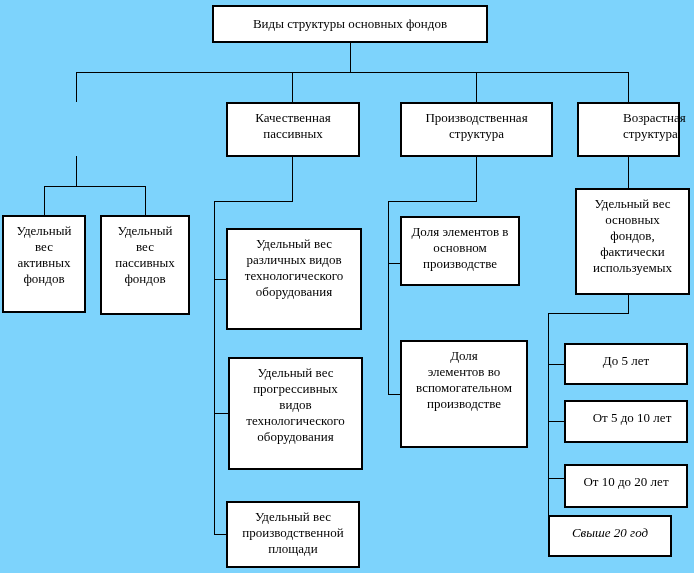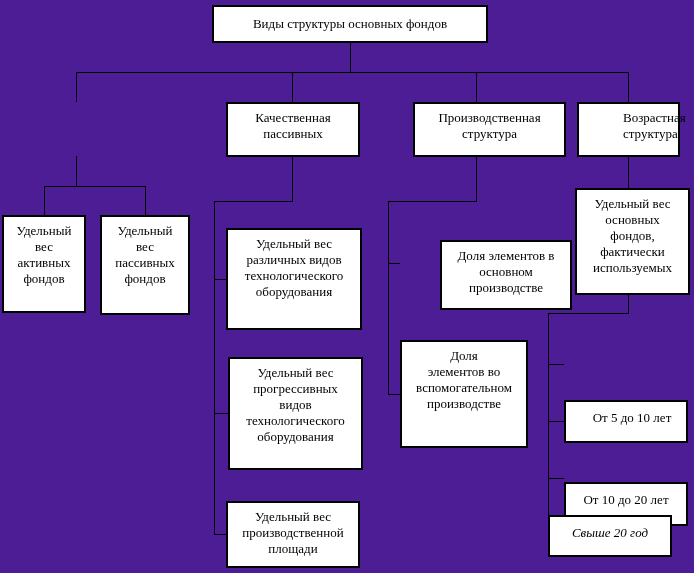--- a/index.html
+++ b/index.html
@@ -1,20 +1,20 @@
 <!DOCTYPE html>
 <html><head>
 <meta charset="utf-8">
 <style>
   html, body { margin: 0; padding: 0; background: #ffffff; }
   .stage {
     position: relative;
     width: 694px;
     height: 573px;
-    background: #4c1d95;
+    background: #7dd3fc;
     color: #000000;
     font-family: "Liberation Serif", "DejaVu Serif", serif;
     overflow: hidden;
   }
   .node {
     position: absolute;
     box-sizing: border-box;
     border: 2px solid #000000;
     background: #ffffff;
     text-align: center;
@@ -44,21 +44,21 @@
 
   <div class="ln" style="left:350px; top:43px; width:1px; height:29px;"></div>
   <div class="ln" style="left:76px;  top:72px; width:553px; height:1px;"></div>
   <div class="ln" style="left:76px;  top:72px; width:1px; height:30px;"></div>
   <div class="ln" style="left:292px; top:72px; width:1px; height:30px;"></div>
   <div class="ln" style="left:476px; top:72px; width:1px; height:30px;"></div>
   <div class="ln" style="left:628px; top:72px; width:1px; height:30px;"></div>
 
   <div class="node" style="left:226px; top:102px; width:134px; height:55px;">Качественная
 пассивных</div>
-  <div class="node" style="left:413px; top:102px; width:153px; height:55px;">Производственная
+  <div class="node" style="left:400px; top:102px; width:153px; height:55px;">Производственная
 структура</div>
   <div class="node" style="left:577px; top:102px; width:103px; height:55px;padding-left:44px;">Возрастная
 структура</div>
 
   <div class="ln" style="left:76px; top:156px; width:1px; height:30px;"></div>
   <div class="ln" style="left:44px; top:186px; width:102px; height:1px;"></div>
   <div class="ln" style="left:44px; top:186px; width:1px; height:29px;"></div>
   <div class="ln" style="left:145px; top:186px; width:1px; height:29px;"></div>
 
   <div class="node" style="left:2px; top:215px; width:84px; height:98px;">Удельный
@@ -89,21 +89,21 @@
   <div class="node" style="left:226px; top:501px; width:134px; height:67px;">Удельный вес
 производственной
 площади</div>
 
   <div class="ln" style="left:476px; top:157px; width:1px; height:44px;"></div>
   <div class="ln" style="left:388px; top:201px; width:89px; height:1px;"></div>
   <div class="ln" style="left:388px; top:201px; width:1px; height:193px;"></div>
   <div class="ln" style="left:388px; top:263px; width:12px; height:1px;"></div>
   <div class="ln" style="left:388px; top:394px; width:12px; height:1px;"></div>
 
-  <div class="node" style="left:400px; top:240px; width:132px; height:70px;margin-left:40px;">Доля элементов в
+  <div class="node" style="left:400px; top:216px; width:120px; height:70px;">Доля элементов в
 основном
 производстве</div>
   <div class="node" style="left:400px; top:340px; width:128px; height:108px;">Доля
 элементов во
 вспомогательном
 производстве</div>
 
   <div class="ln" style="left:628px; top:157px; width:1px; height:31px;"></div>
 
   <div class="node" style="left:575px; top:188px; width:115px; height:107px;">Удельный вес
@@ -113,17 +113,18 @@
 используемых</div>
 
   <div class="ln" style="left:628px; top:295px; width:1px; height:18px;"></div>
   <div class="ln" style="left:548px; top:313px; width:81px; height:1px;"></div>
   <div class="ln" style="left:548px; top:313px; width:1px; height:223px;"></div>
   <div class="ln" style="left:548px; top:364px; width:16px; height:1px;"></div>
   <div class="ln" style="left:548px; top:421px; width:16px; height:1px;"></div>
   <div class="ln" style="left:548px; top:478px; width:16px; height:1px;"></div>
   <div class="ln" style="left:548px; top:536px; width:16px; height:1px;"></div>
 
+  <div class="node pt8" style="left:564px; top:343px; width:124px; height:42px;">До 5 лет</div>
   <div class="node pt8" style="left:564px; top:400px; width:124px; height:43px;padding-left:14px;">От 5 до 10 лет</div>
-  <div class="node pt8" style="left:564px; top:482px; width:124px; height:44px;">От 10 до 20 лет</div>
+  <div class="node pt8" style="left:564px; top:464px; width:124px; height:44px;">От 10 до 20 лет</div>
   <div class="node pt8" style="left:548px; top:515px; width:124px; height:42px;font-style:italic;">Свыше 20 год</div>
 
 </div>
 
 </body></html>

